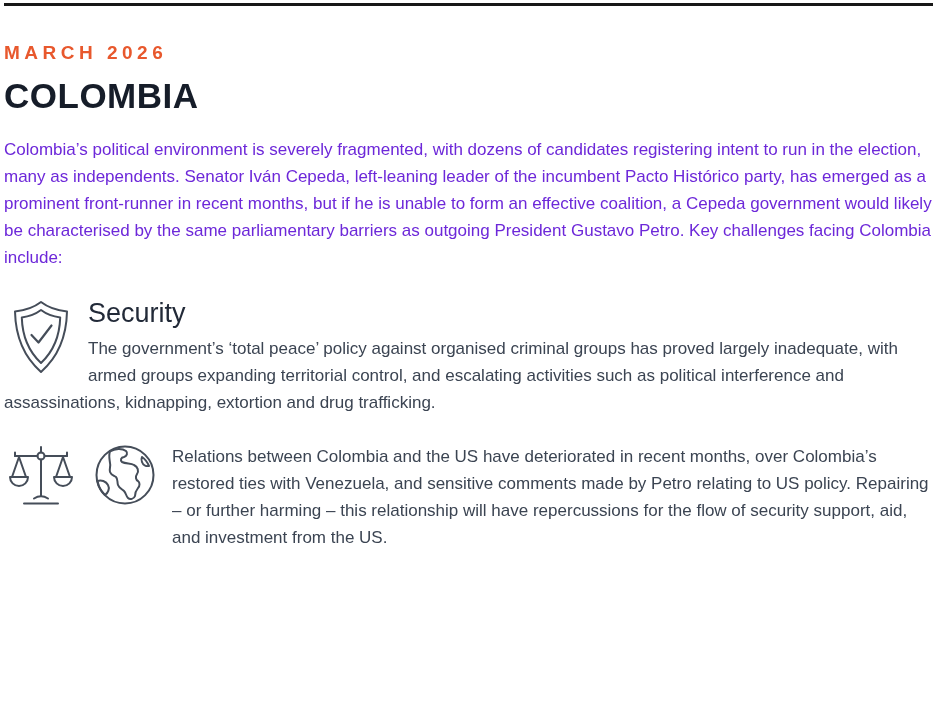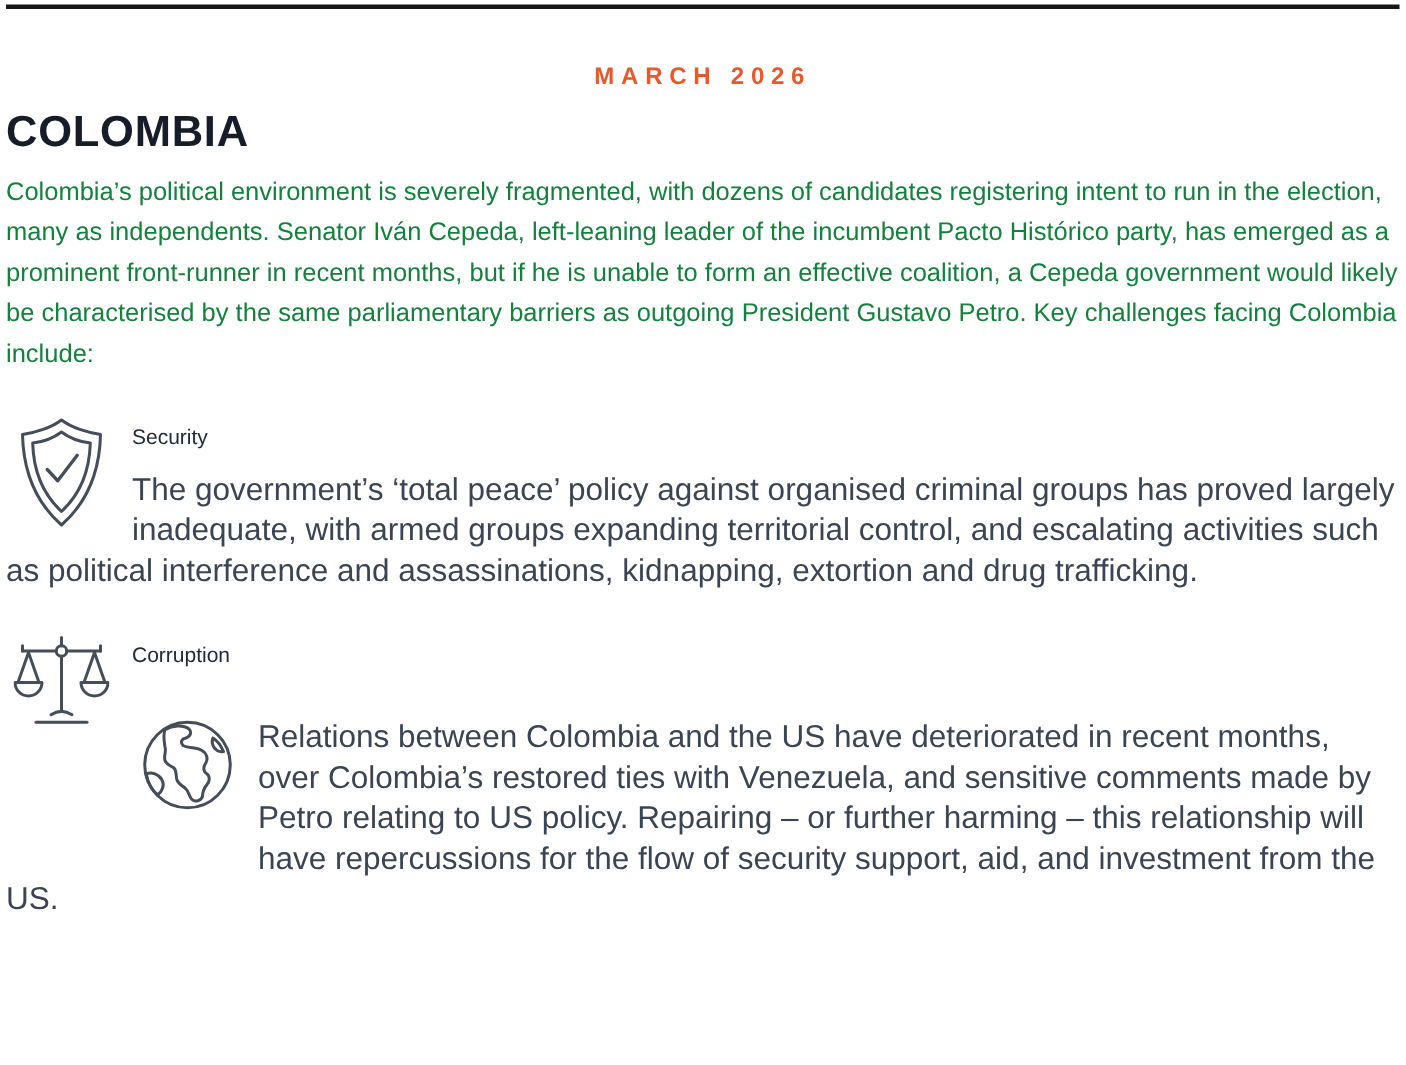--- a/index.html
+++ b/index.html
@@ -10,60 +10,59 @@
     -webkit-font-smoothing: antialiased;
   }
   .page { width: 937px; height: 710px; padding: 0 4px; background: #ffffff; }
 
   .top-rule {
     height: 3px; background: #171717; margin-top: 3px;
   }
 
   .eyebrow {
     margin-top: 36px;
-    font-size: 16px; font-weight: 700;
+    font-size: 19px; font-weight: 700;
     letter-spacing: 4.5px;
     color: #e8582d;
     line-height: 1.2;
-    text-align: center;
   }
 
   h1.page-title {
     margin: 10px 0 0 0;
-    font-size: 29px; font-weight: 700;
+    font-size: 35px; font-weight: 700;
     letter-spacing: 0.5px;
     color: #161d29;
     line-height: 1.2;
   }
 
   p.intro {
-    margin: 8px 0 0 0;
+    margin: 19px 0 0 0;
     font-size: 17px; line-height: 27px;
-    color: #15803d;
+    color: #6d28d9;
     max-width: 929px;
   }
 
   section.topic { margin-top: 27px; }
 
   .icon-box {
     float: left;
     width: 64px; height: 84px;
     margin-left: 5px; margin-right: 15px;
   }
   .icon-box svg { display: block; }
 
   section.topic h2 {
     margin: 0 0 7px 0;
-    font-size: 14px; font-weight: 400;
+    font-size: 27px; font-weight: 400;
     color: #222a38;
     line-height: 30px;
   }
   section.topic p {
     margin: 0;
-    font-size: 21px; line-height: 27px;
+    font-size: 17px; line-height: 27px;
     color: #3b4452;
   }
 </style>
 </head>
 <body>
 
 <div class="page">
 
   <div class="top-rule"></div>
 
@@ -94,21 +93,20 @@
         <path d="M6 13 V9.5 M58 13 V9.5"></path>
         <path d="M10 14 L3 34 M10 14 L17 34"></path>
         <path d="M1 34 A9 9 0 0 0 19 34 Z"></path>
         <path d="M54 14 L47 34 M54 14 L61 34"></path>
         <path d="M45 34 A9 9 0 0 0 63 34 Z"></path>
         <path d="M32 16.5 V53"></path>
         <path d="M25 55.5 Q32 51 39 55.5"></path>
         <path d="M15 60.5 H49"></path>
       </svg>
     </div>
-    <h2>Corruption</h2>
   </section>
 
   <section class="topic">
     <div class="icon-box">
       <svg width="64" height="64" viewBox="0 0 64 64" fill="none" stroke="#454d59" stroke-width="2" stroke-linecap="round" stroke-linejoin="round">
         <circle cx="32" cy="32" r="28.5"></circle>
         <path d="M17 8.5 C22 5.5 29 5 33 8 C35 10 34 13 31 14 C28 14.5 27 17 29 19 C33 21 38 20 41 22 C45 24 46 28 44 31 C42 34 43 37 45 38 C47 39.5 47 43 45 45 C43 47.5 42 50 42 53 C41 56 37 57 35 55 C33 53 33 50 31 48 C29 46 26 45 25 42 C24 39 25 36 23 34 C21 32.5 18 32 17 29 C16 26 18 23 17 20 C16.5 16 15.5 12 17 8.5 Z"></path>
         <path d="M4.5 38 C8 36.5 13 38 15 42 C17 45.5 15 50 12 52 C8 48.5 5.5 43.5 4.5 38 Z"></path>
         <path d="M49 14 C52 16 54.5 19.5 56 23 C53 23.5 50 22 49 19 C48.3 17.3 48.3 15.5 49 14 Z"></path>
       </svg>

